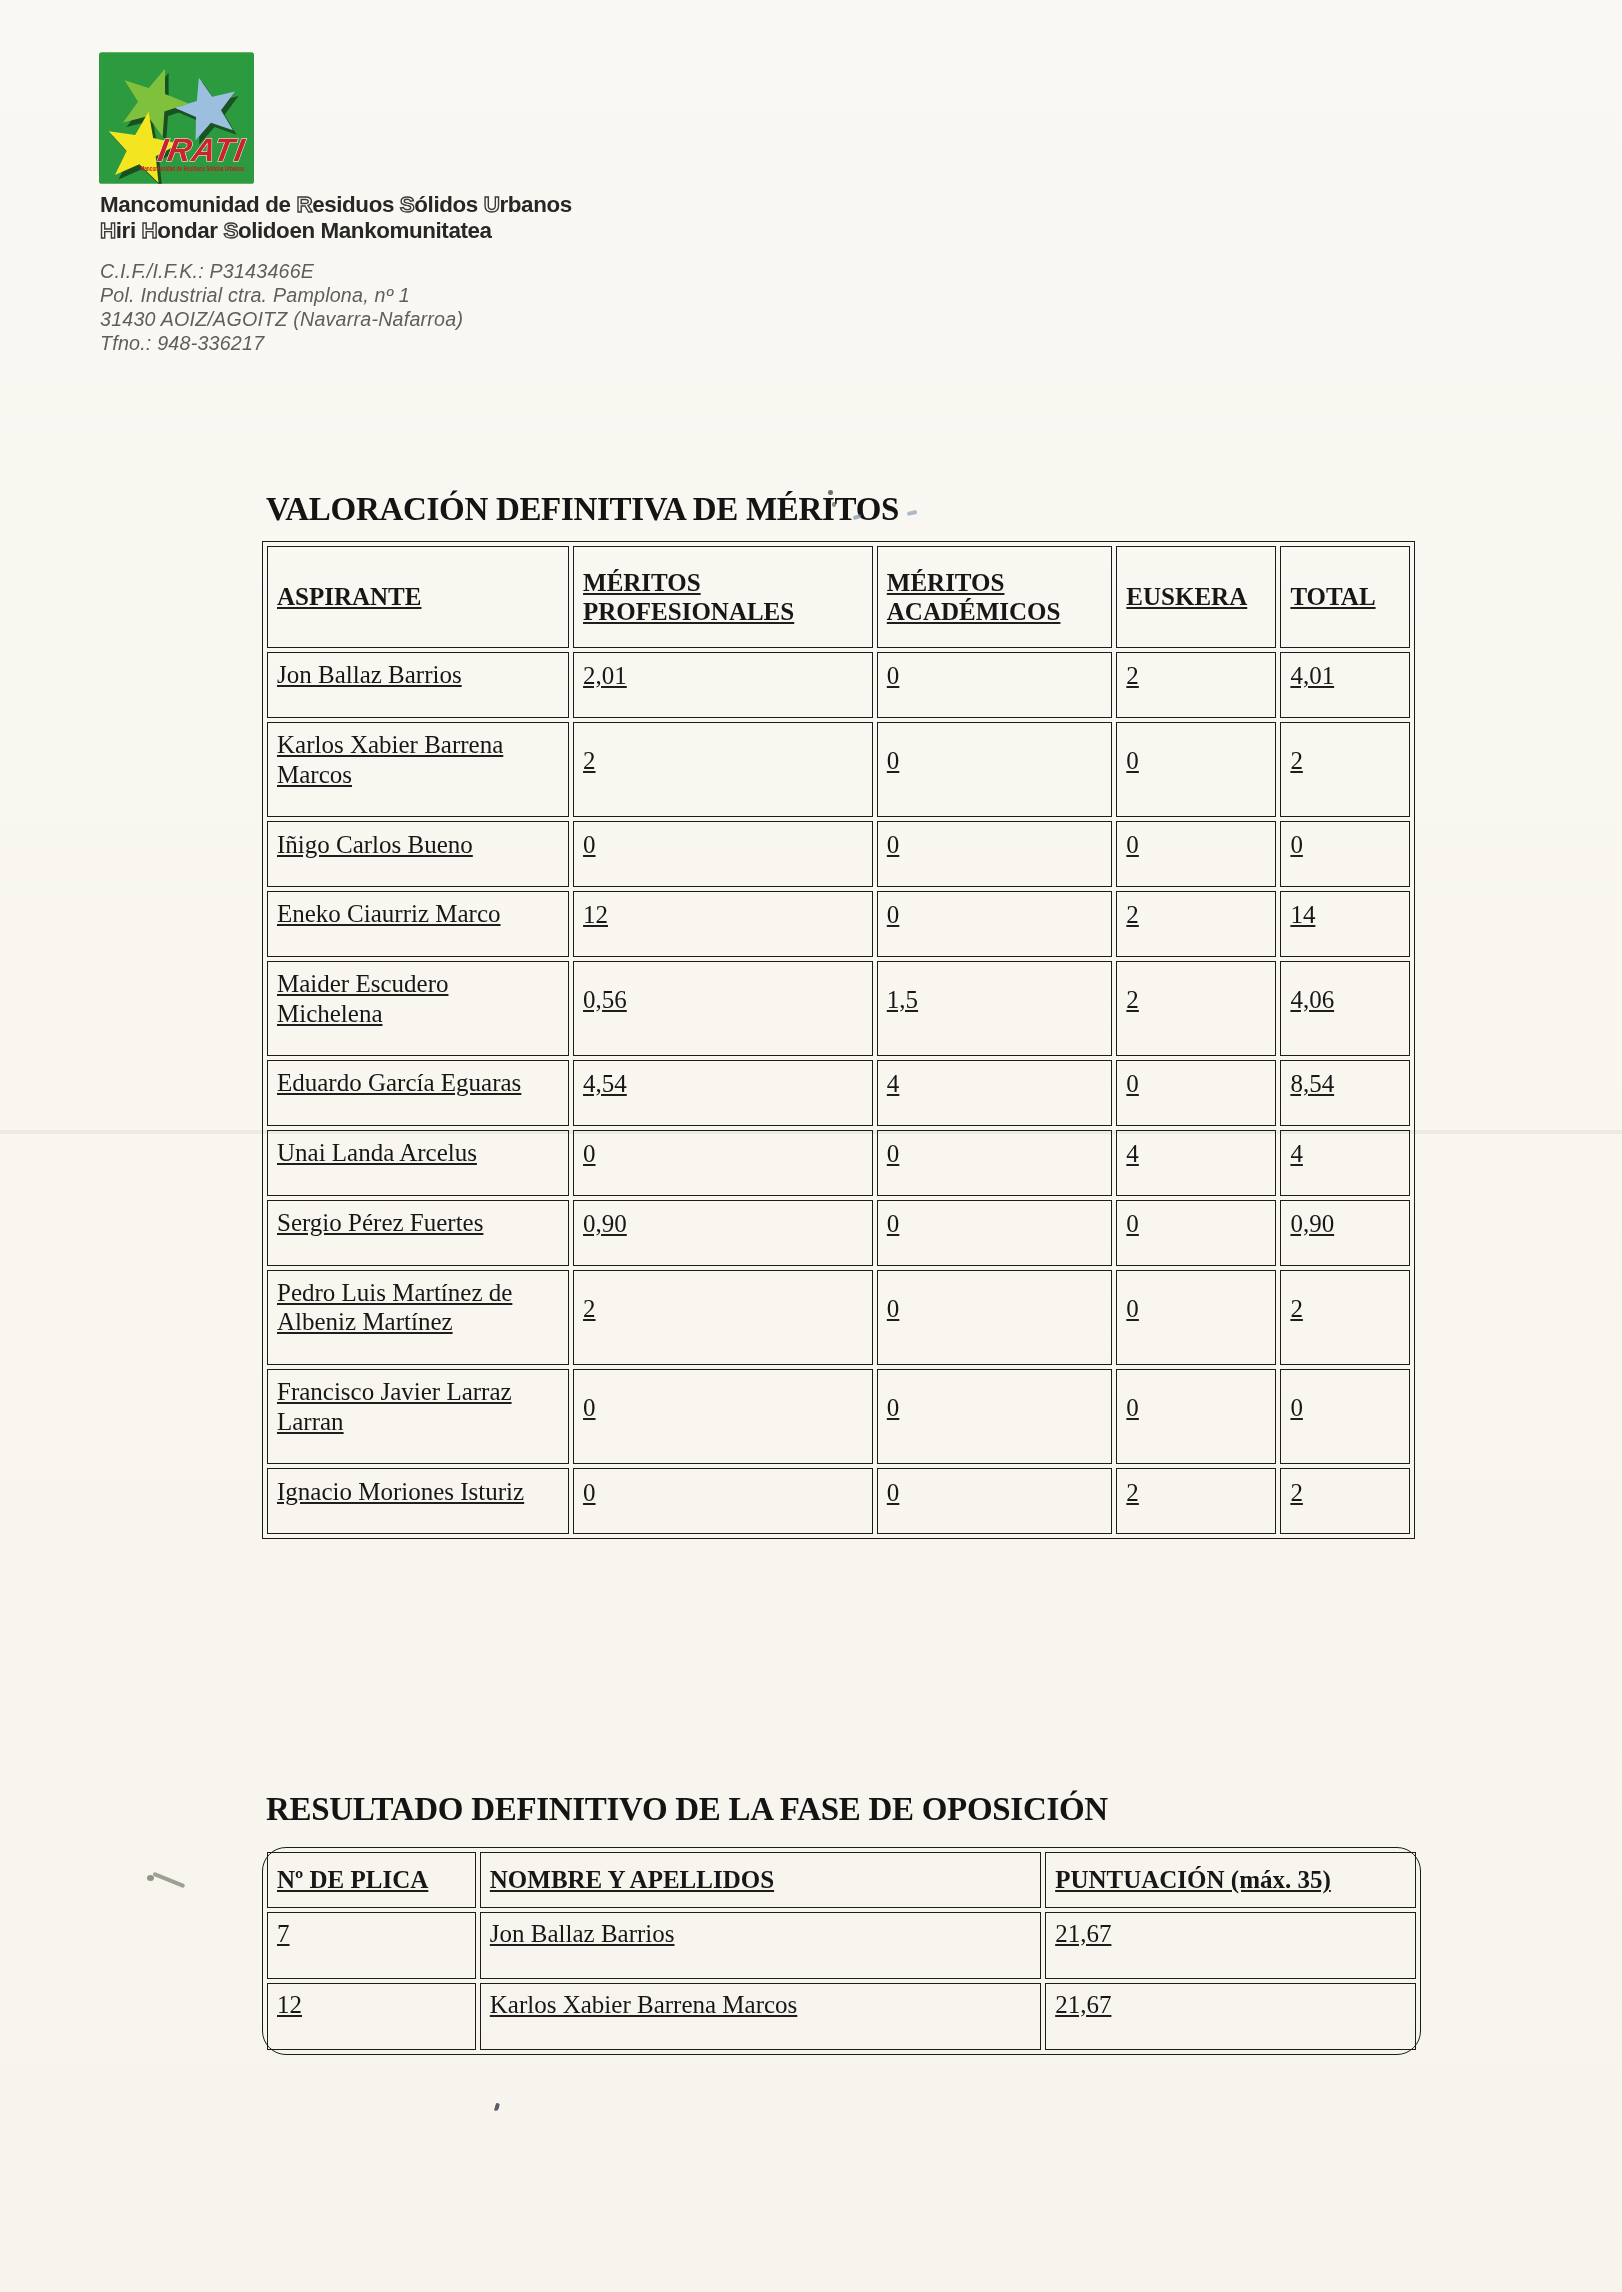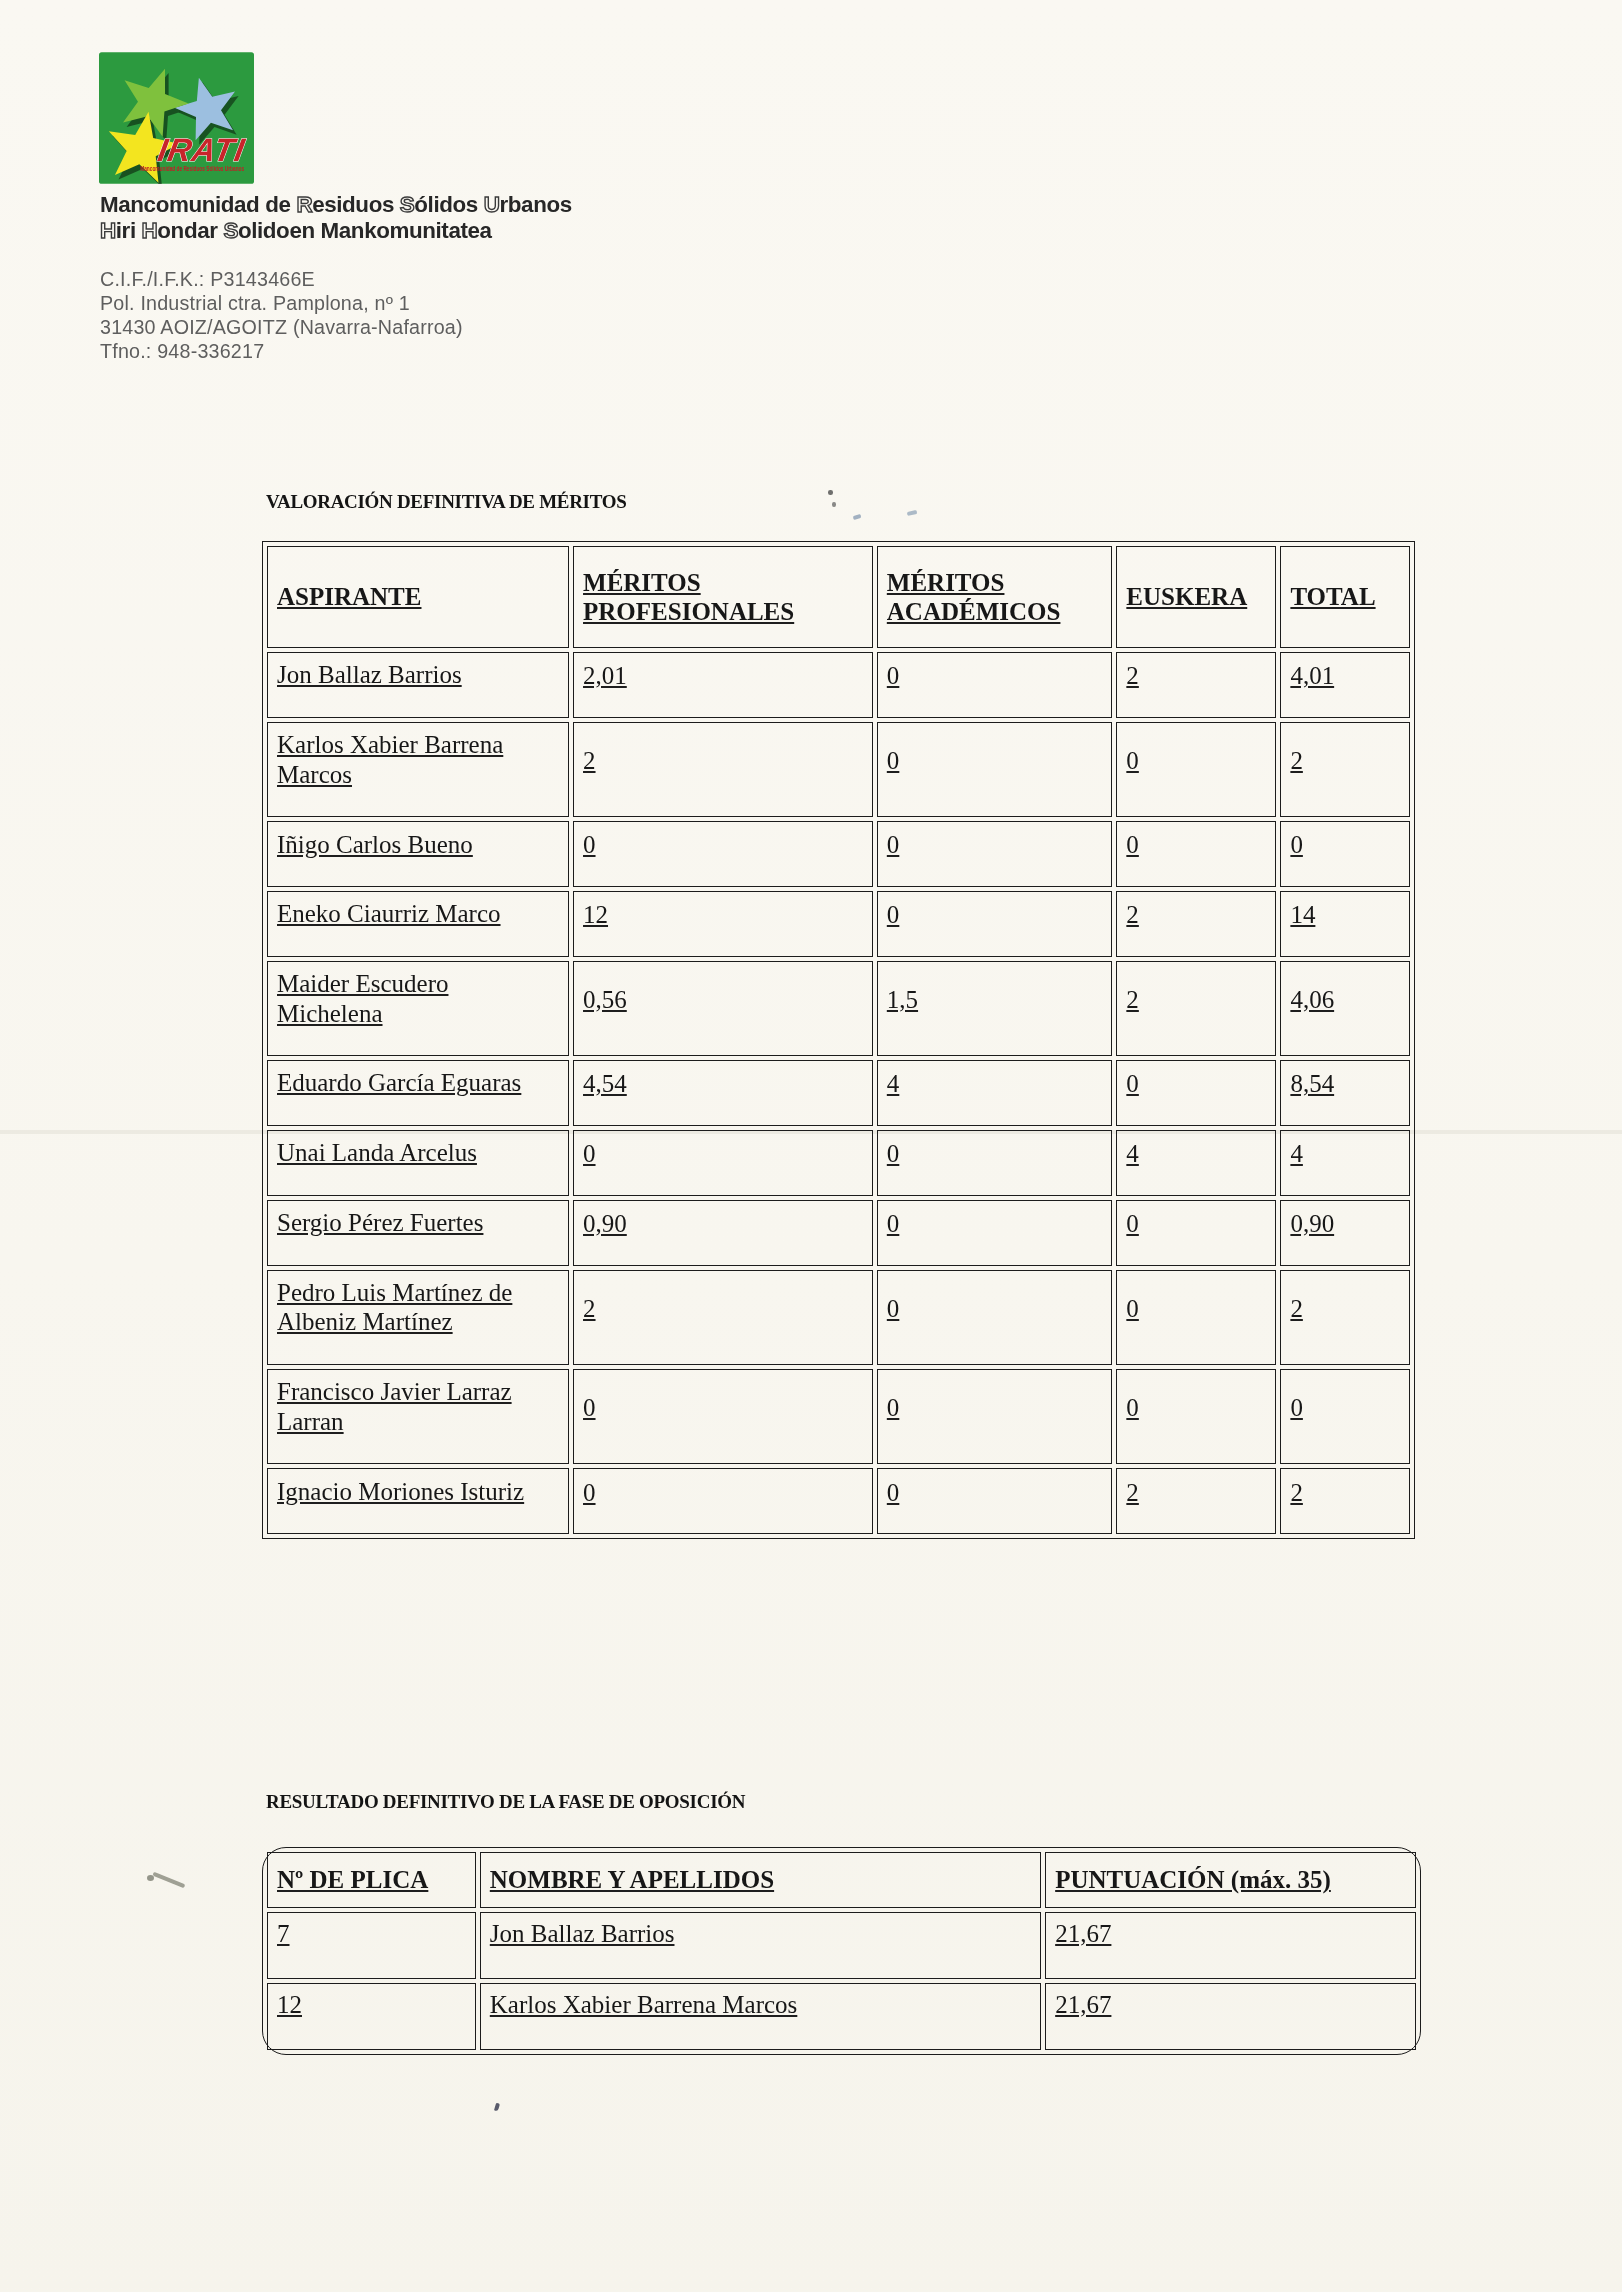--- a/index.html
+++ b/index.html
@@ -11,27 +11,27 @@
     position:relative;
     overflow:hidden;
   }
   .page{position:absolute;inset:0;}
 
   
   .logo{position:absolute;left:99px;top:52px;width:155px;height:132px;}
   .org-block{position:absolute;left:100px;top:192px;font-family:"Liberation Sans","DejaVu Sans",sans-serif;}
   .org-line{font-size:22.4px;font-weight:bold;line-height:26px;color:#272727;letter-spacing:-0.4px;white-space:nowrap;}
   .org-line .ol{color:transparent;-webkit-text-stroke:1.4px #3a3a3a;}
-  .addr-block{margin-top:23px;}
+  .addr-block{margin-top:15px;font-style:italic;}
   .addr{font-size:19.7px;line-height:24px;color:#5e5e5e;letter-spacing:0.2px;white-space:nowrap;}
 
   
   .doc-title{
     position:absolute;left:266px;margin:0;
-    font-size:19px;font-weight:bold;color:#141414;
+    font-size:33px;font-weight:bold;color:#141414;
     letter-spacing:-0.3px;white-space:nowrap;
     font-family:"Liberation Serif","DejaVu Serif",serif;
   }
   #title1{top:491px;}
   #title2{top:1791px;}
 
   
   table.doc-table{
     position:absolute;left:262px;
     border:1.8px solid #1c1c1c;

